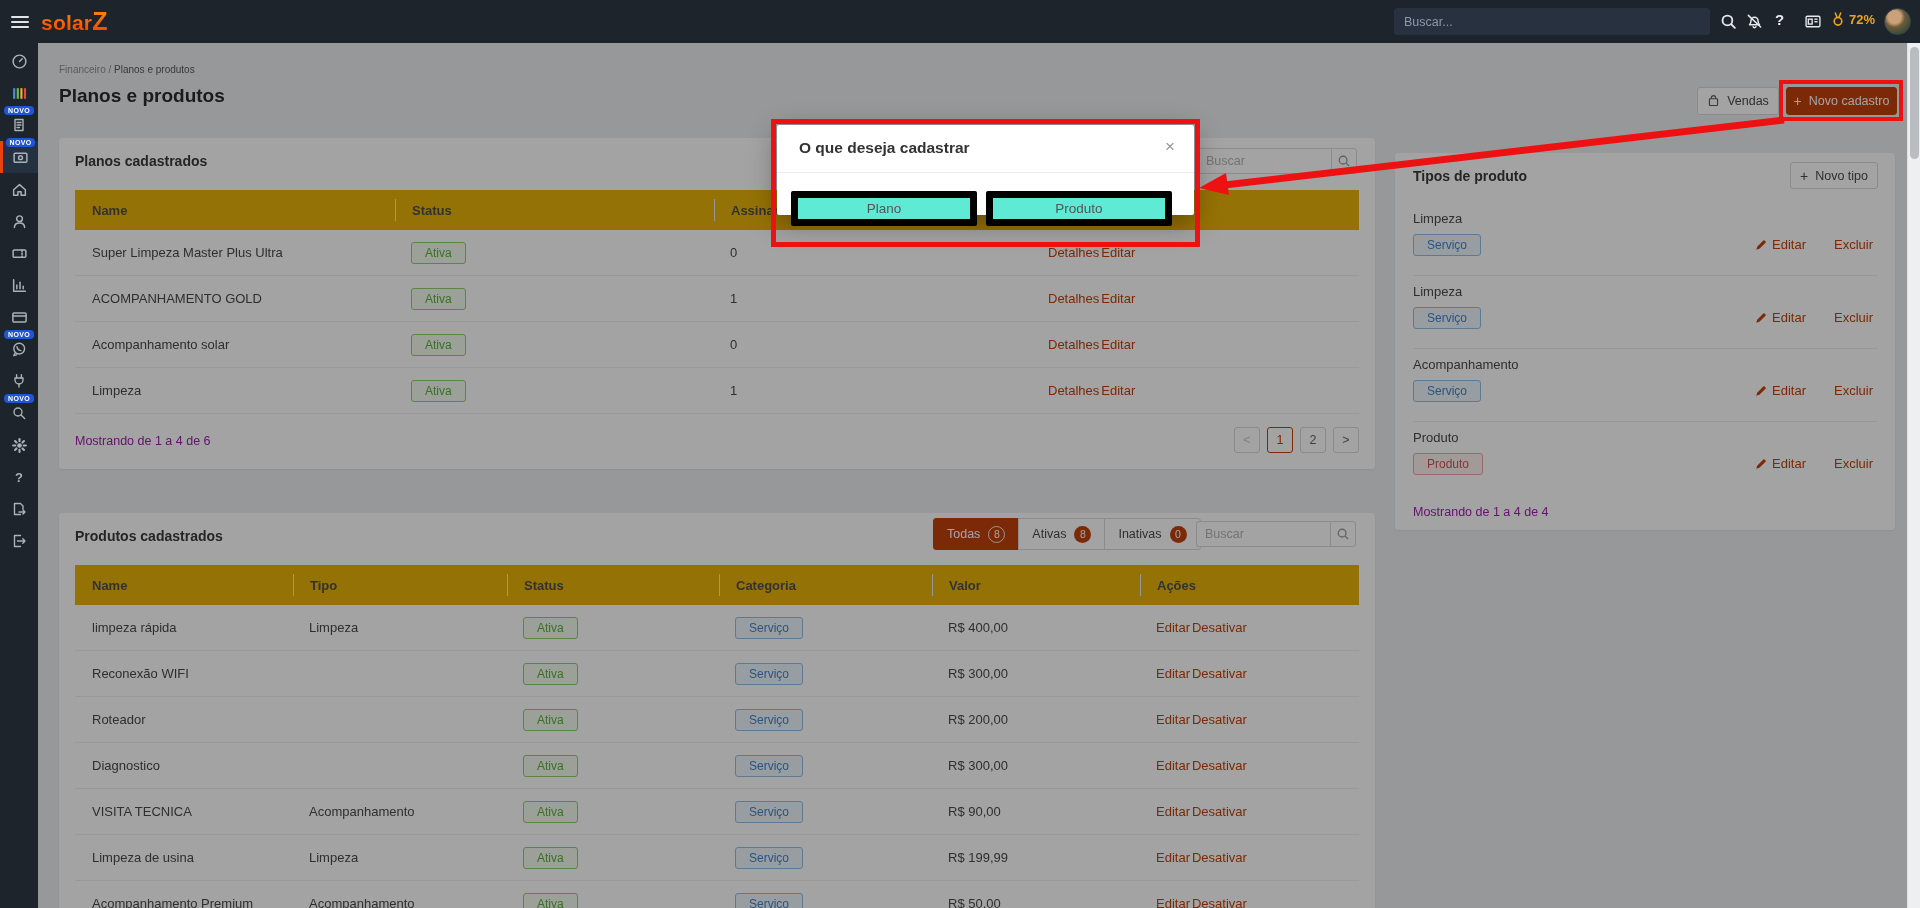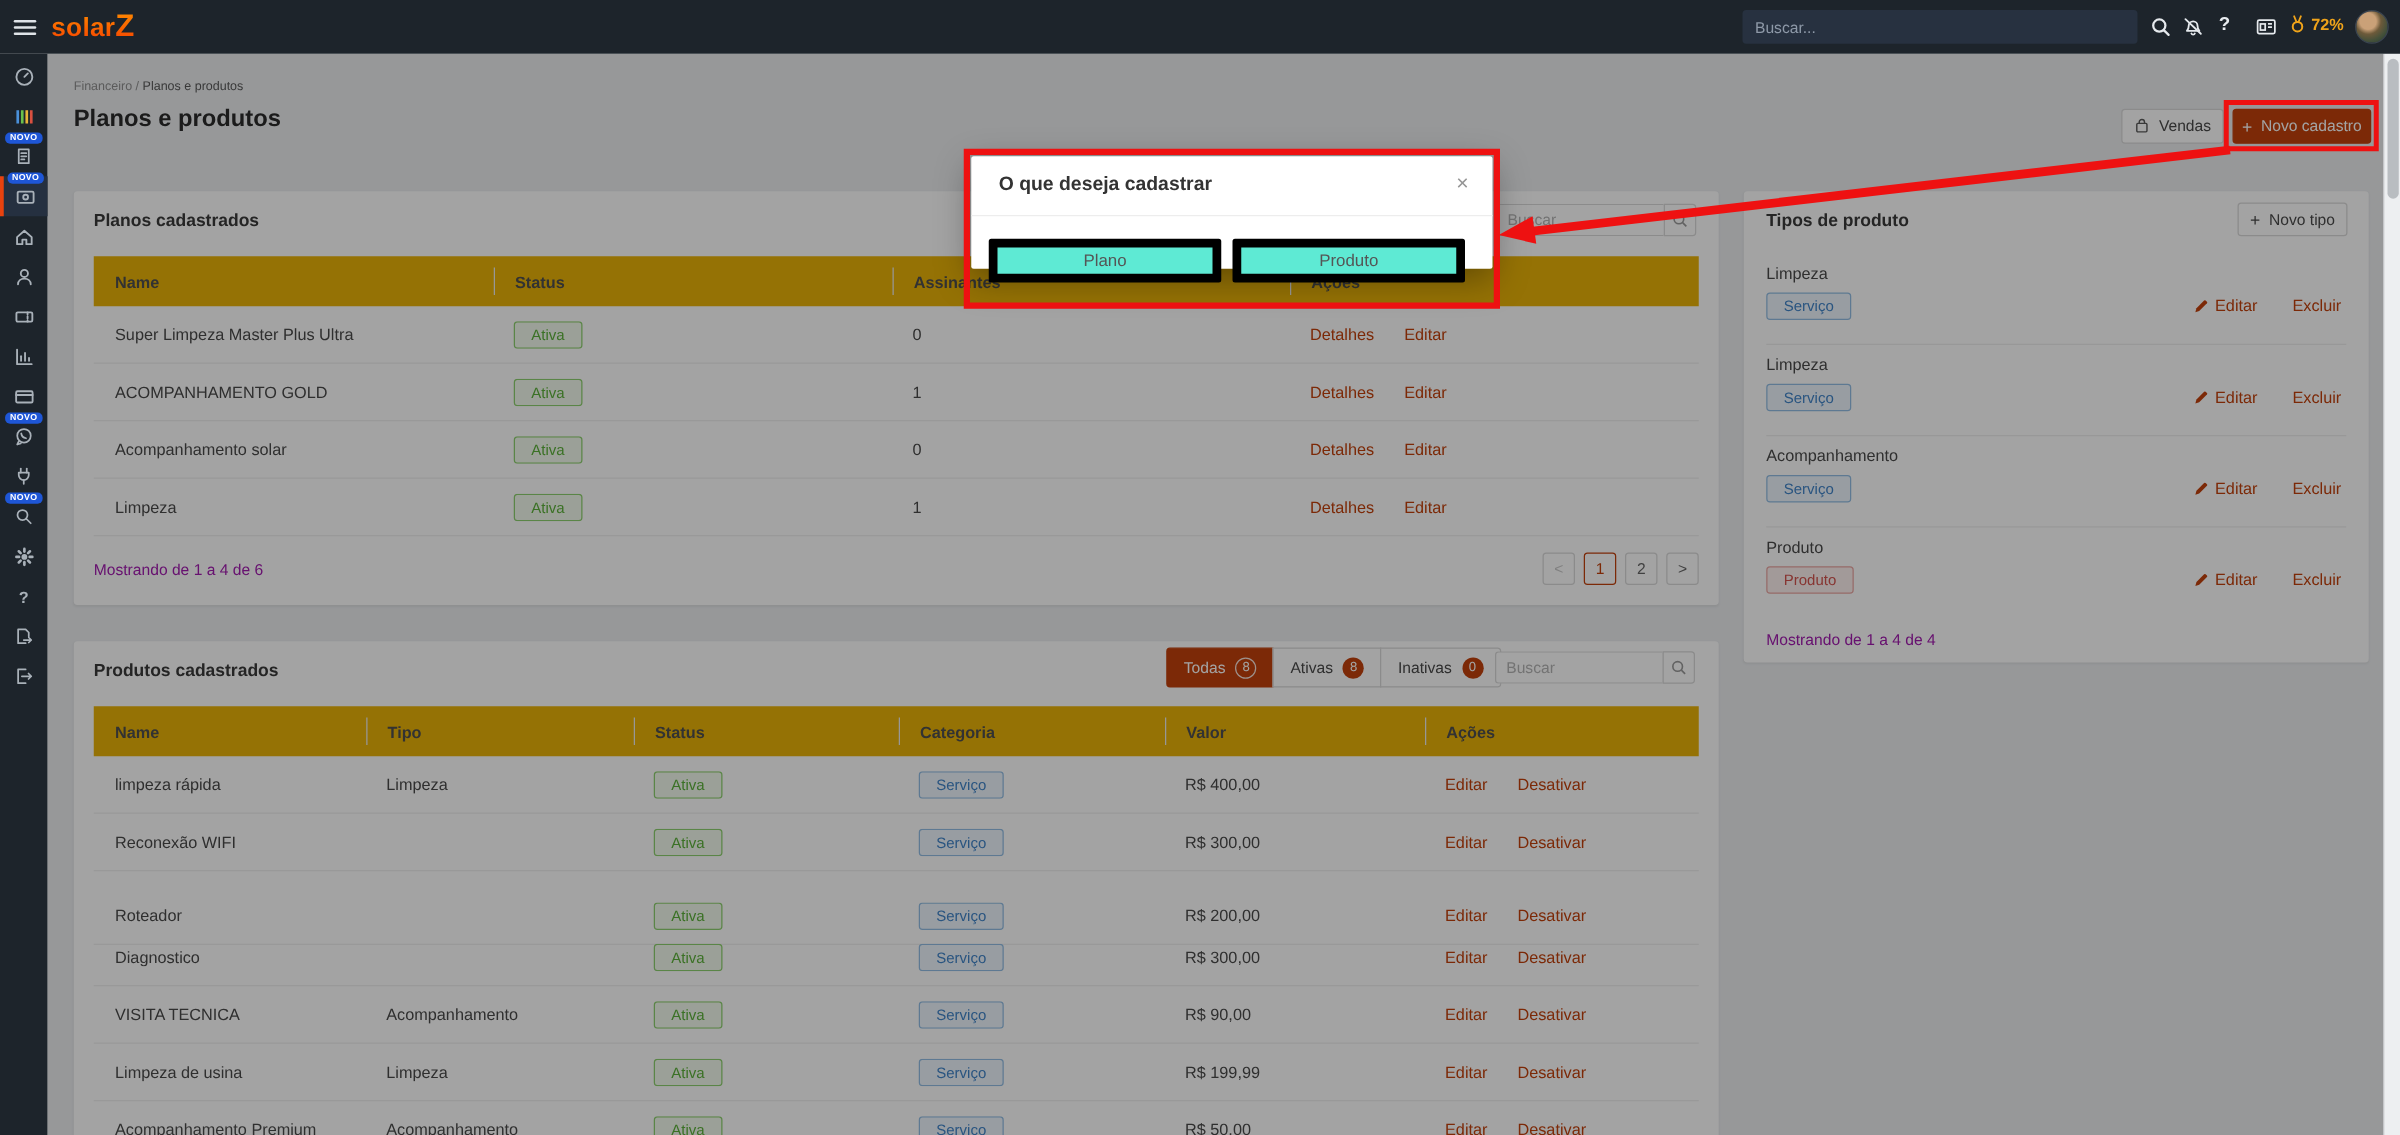--- a/index.html
+++ b/index.html
@@ -53,21 +53,21 @@
         align-items:center;justify-content:center;cursor:pointer}
 
   .thead{position:absolute;left:16px;right:16px;top:52px;height:40px;background:#eab308;display:grid;align-items:center}
   .hcell{font-size:13px;font-weight:600;color:#4f4f4f;padding-left:0;border-left:1px solid #ececec;height:22px;display:flex;align-items:center;padding-left:16px}
   .hcell:first-child{border-left:0;padding-left:17px}
   .grid-planos{grid-template-columns:320px 319px 318px auto}
   .grid-prod{grid-template-columns:218px 214px 212px 213px 208px auto}
   .trow{position:absolute;left:16px;right:16px;height:46px;display:grid;align-items:center;border-bottom:1px solid #efefef}
   .cell{font-size:13px;color:#4a4a4a;padding-left:16px;white-space:nowrap;overflow:hidden}
   .cell:first-child{padding-left:17px}
-  .links{display:flex;gap:24px}
+  .links{display:flex;gap:2px}
   .link{color:#c2410c;font-size:13px;cursor:pointer;white-space:nowrap}
 
   .badge{display:inline-block;font-size:12px;line-height:1;padding:4px 13px;border-radius:3px;border:1px solid}
   .b-ativa{color:#5cb13a;border-color:#8ed06f;background:#f3fbee}
   .b-servico{color:#4285c9;border-color:#93bee4;background:#eef6fe}
   .b-produto{color:#d4544f;border-color:#eba7a3;background:#fdf1f0}
 
   .tfooter{position:absolute;left:16px;font-size:12.5px;color:#a21caf}
   .pager{position:absolute;display:flex;gap:7px}
   .pg{width:26px;height:26px;border:1px solid #d9d9d9;border-radius:3px;background:#fff;display:flex;align-items:center;
@@ -287,21 +287,21 @@
     <path d="M5.4 5.2V4a2.6 2.6 0 015.2 0v1.2"></path>
       <rect x="3" y="5.2" width="10" height="8.3" rx="1"></rect>
   </svg>
   <span>Vendas</span>
 </div>
 <div class="btn novo-cad-btn">
   <span class="plus">+</span>
   <span>Novo cadastro</span>
 </div>
 
-<div class="card" style="left:59px;top:153px;width:1316px;height:331px">
+<div class="card" style="left:59px;top:138px;width:1316px;height:331px">
   <div class="card-title">Planos cadastrados</div>
   <div class="searchbox" style="left:1138px;top:10px">
     <input placeholder="Buscar" style="">
     <div class="sbtn">
       <svg width="14" height="14" viewBox="0 0 16 16">
           <circle cx="7" cy="7" r="4.4" fill="none" stroke="#9a9a9a" stroke-width="1.5"></circle>
           <line x1="10.4" y1="10.4" x2="13.8" y2="13.8" stroke="#9a9a9a" stroke-width="1.5"></line>
         </svg>
     </div>
   </div>
@@ -411,21 +411,21 @@
     <div class="cell">Reconexão WIFI</div>
     <div class="cell"></div>
     <div class="cell"><span class="badge b-ativa">Ativa</span></div>
     <div class="cell"><span class="badge b-servico">Serviço</span></div>
     <div class="cell">R$ 300,00</div>
     <div class="cell links">
         <span class="link">Editar</span>
         <span class="link">Desativar</span>
       </div>
   </div>
-  <div class="trow grid-prod" style="top:197px">
+  <div class="trow grid-prod" style="top:184px">
     <div class="cell">Roteador</div>
     <div class="cell"></div>
     <div class="cell"><span class="badge b-ativa">Ativa</span></div>
     <div class="cell"><span class="badge b-servico">Serviço</span></div>
     <div class="cell">R$ 200,00</div>
     <div class="cell links">
         <span class="link">Editar</span>
         <span class="link">Desativar</span>
       </div>
   </div>

